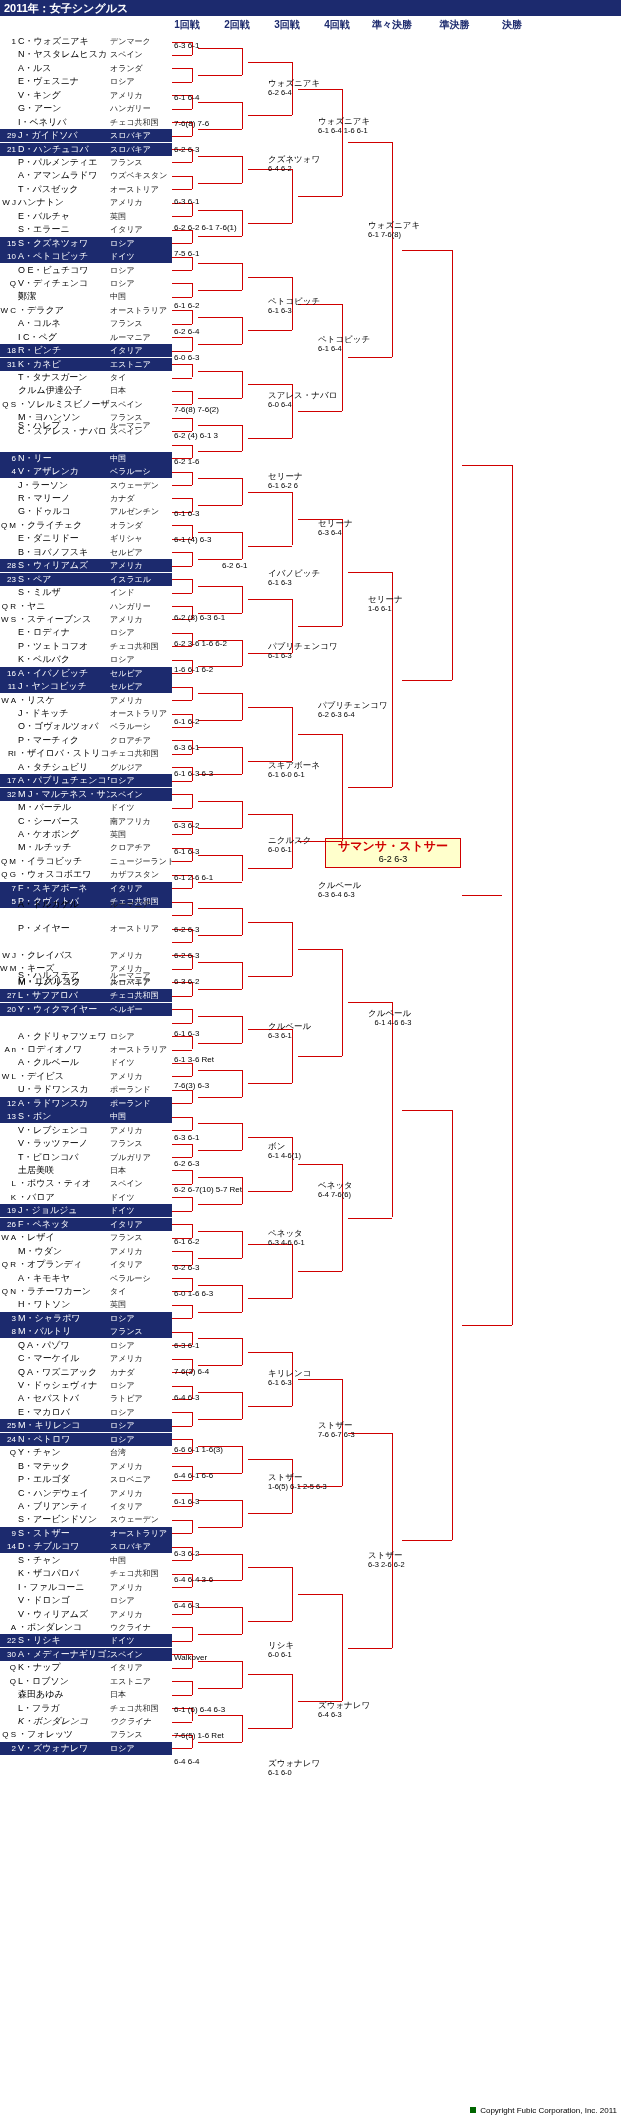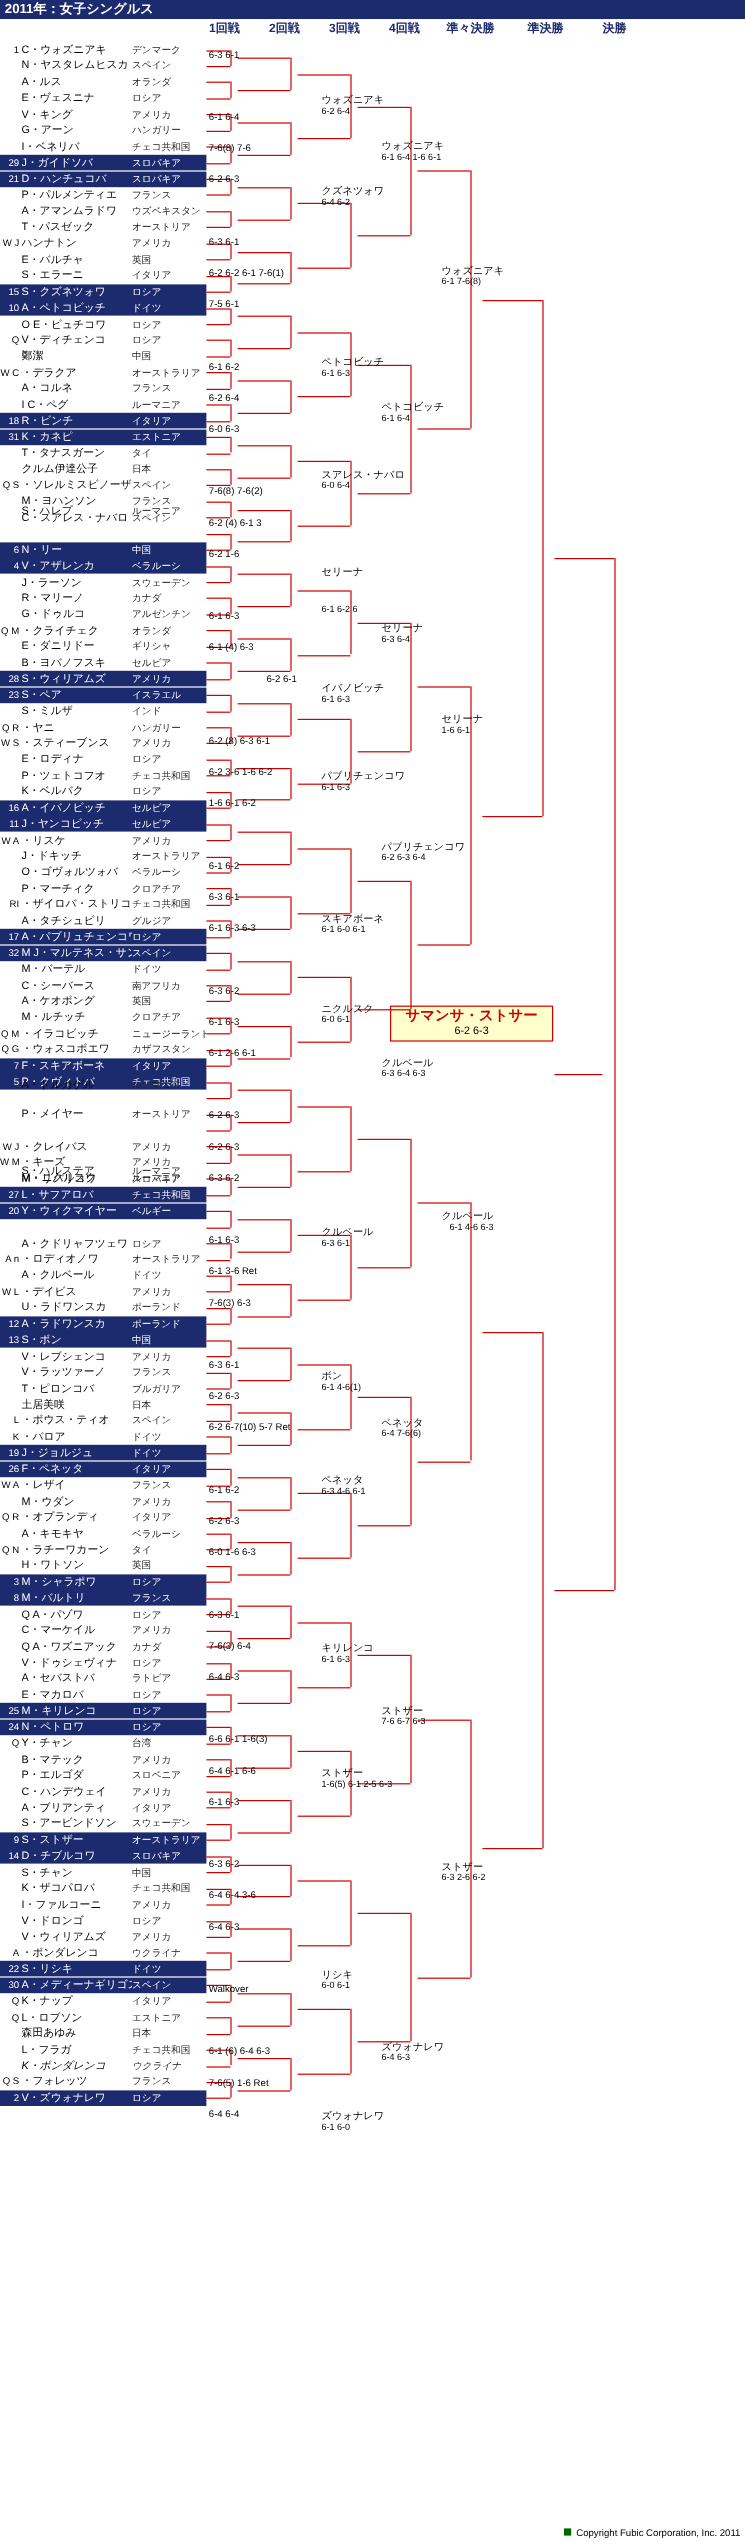--- a/index.html
+++ b/index.html
@@ -1253,21 +1253,21 @@
       <div class="wlab" style="left: 268px; top: 296px;">
         <div>ペトコビッチ</div>
         <div style="font-size: 7.5px;">6-1 6-3</div>
       </div>
       <div class="wlab" style="left: 268px; top: 390px;">
         <div>スアレス・ナバロ</div>
         <div style="font-size: 7.5px;">6-0 6-4</div>
       </div>
       <div class="wlab" style="left: 268px; top: 471px;">
         <div>セリーナ</div>
-        <div style="font-size: 7.5px; margin-top: 22px;">6-1 6-2 6</div>
+        <div style="font-size: 7.5px;">6-1 6-2 6</div>
       </div>
       <div class="wlab" style="left: 268px; top: 568px;">
         <div>イバノビッチ</div>
         <div style="font-size: 7.5px;">6-1 6-3</div>
       </div>
       <div class="wlab" style="left: 268px; top: 641px;">
         <div>パブリチェンコワ</div>
         <div style="font-size: 7.5px;">6-1 6-3</div>
       </div>
       <div class="wlab" style="left: 268px; top: 760px;">

